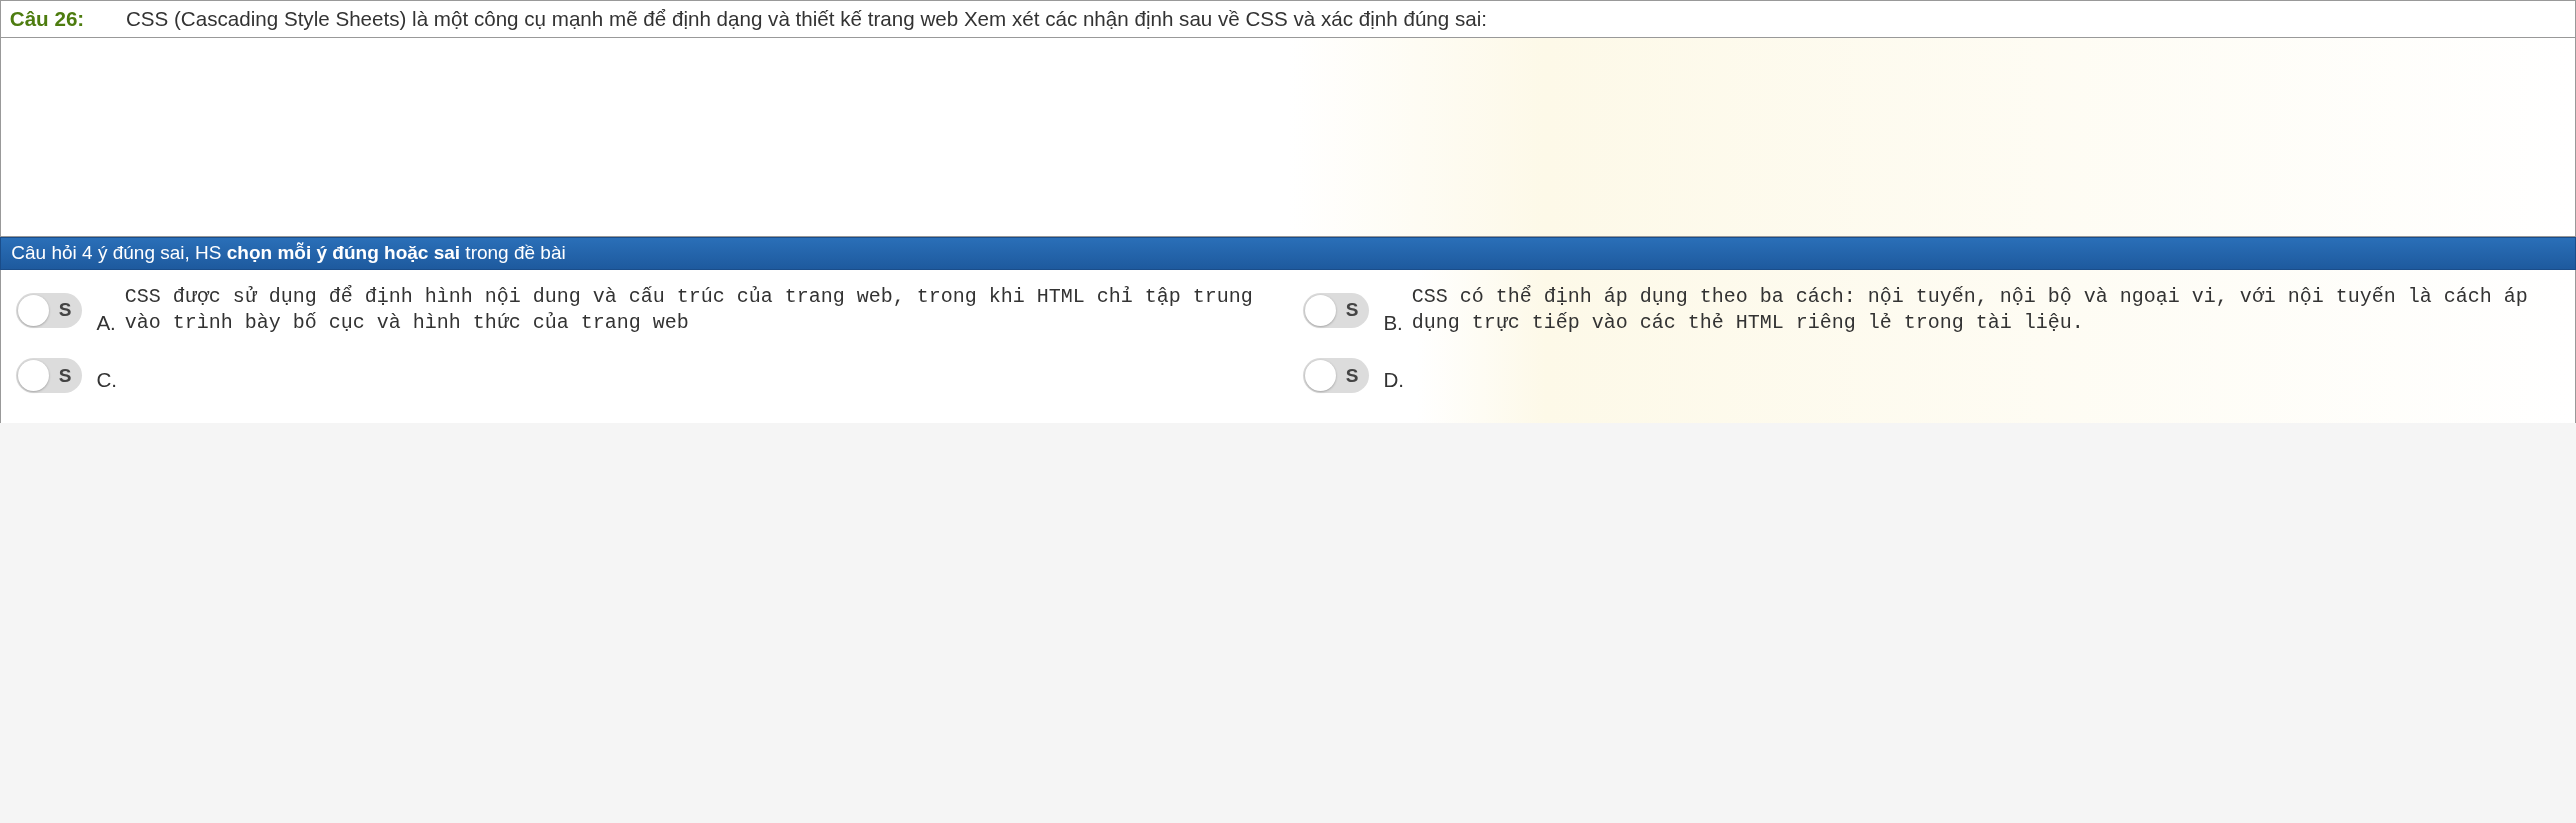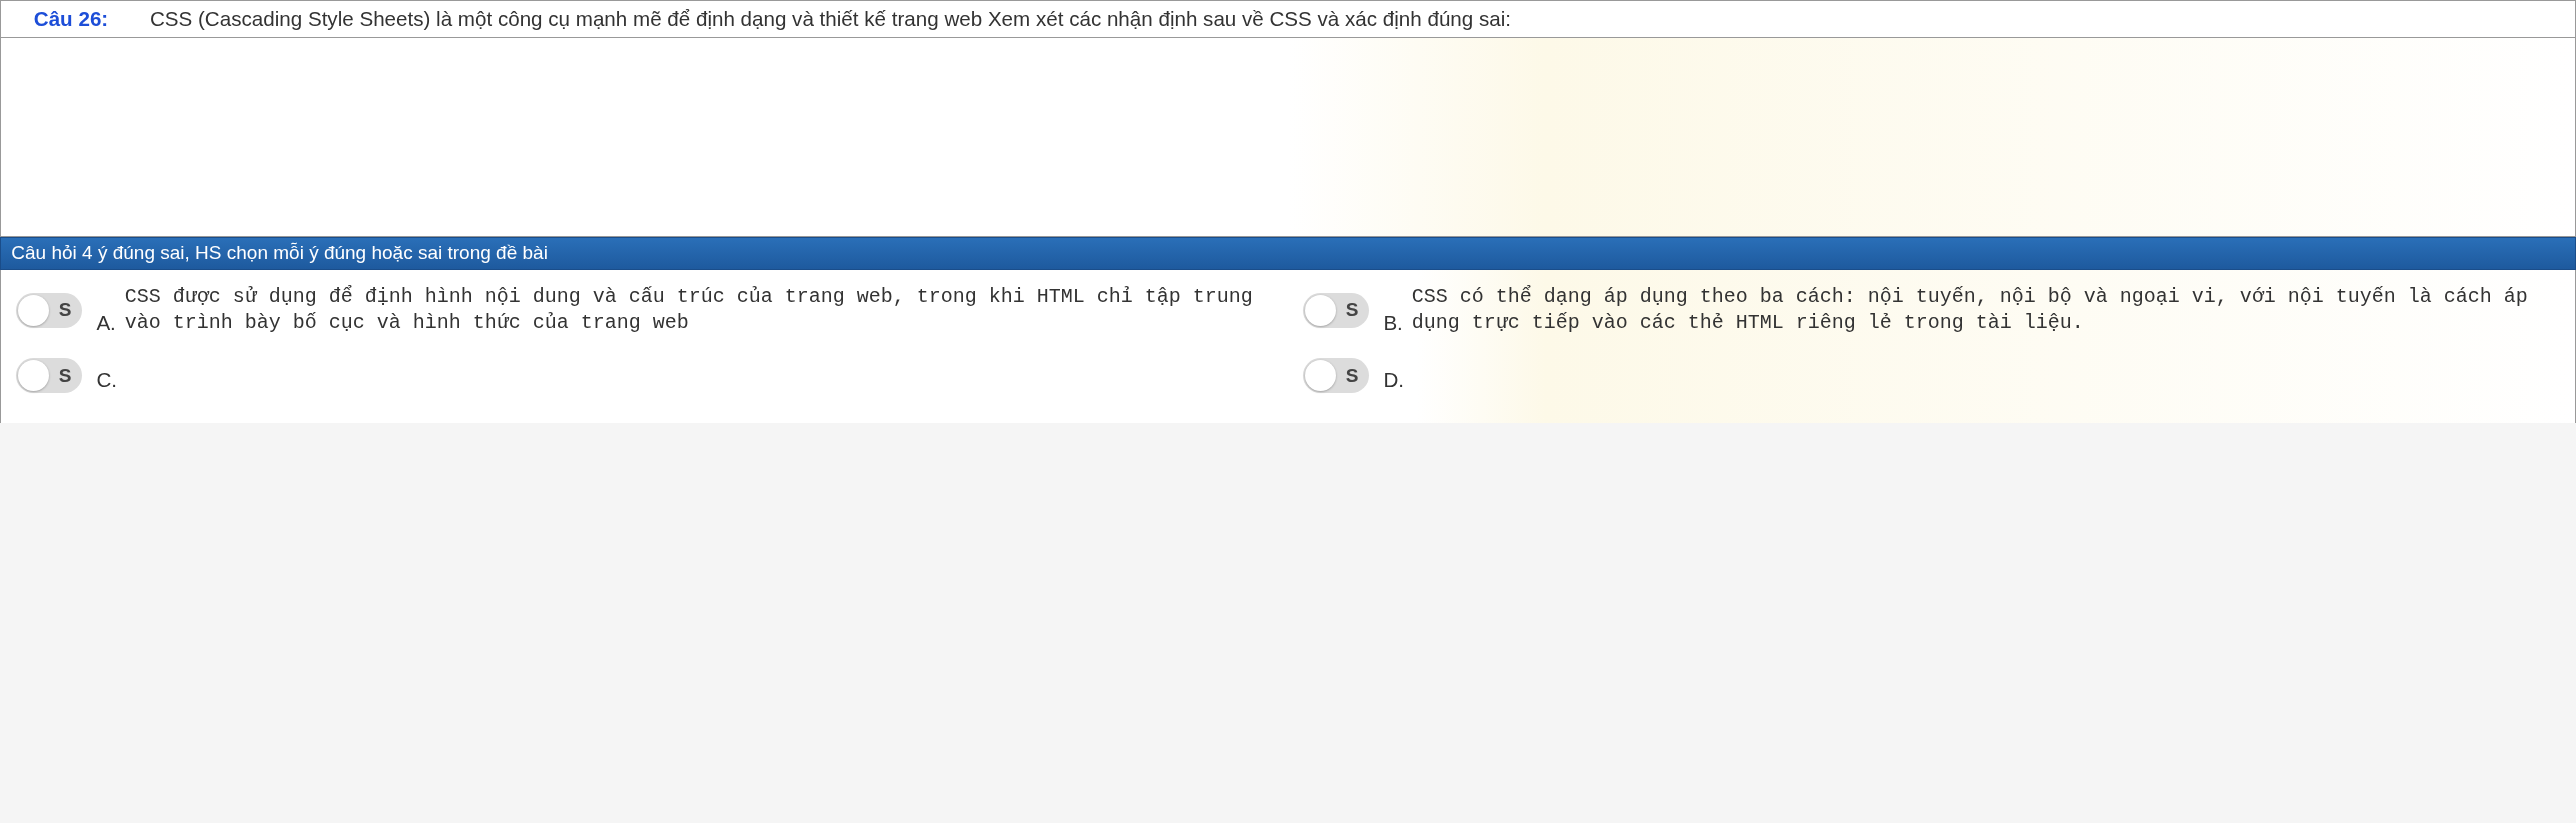--- a/index.html
+++ b/index.html
@@ -12,23 +12,22 @@
       background: #f5f5f5;
       width: 2576px;
     }
     .question-header {
       background: #ffffff;
       padding: 5.9px 8.8px;
       border: 0.7px solid #999;
       font-size: 20.6px;
     }
     .question-number {
-      color: #1d4ed8;
+      color: #4d7c0f;
       font-weight: bold;
-      margin-left: 24px;
     }
     .question-text {
       color: #333;
       margin-left: 36px;
     }
     .spacer-area {
       background: linear-gradient(to right, #ffffff 0%, #ffffff 50%, #fdf9e8 60%, #ffffff 100%);
       height: 199px;
       border-left: 0.7px solid #999;
       border-right: 0.7px solid #999;
@@ -36,21 +35,21 @@
     }
     .instruction-bar {
       background: linear-gradient(to bottom, #2a6fb8 0%, #1e5a9e 100%);
       color: #ffffff;
       padding: 4.4px 10.3px;
       font-size: 19px;
       border: 0.7px solid #1a4d8a;
     }
     .instruction-highlight {
       color: #ffffff;
-      font-weight: normal;
+      font-weight: bold;
       margin-top: 27px;
     }
     .answers-container {
       background: linear-gradient(to right, #ffffff 0%, #ffffff 55%, #fdf9e8 60%, #ffffff 100%);
       padding: 14.7px 0 7.4px 0;
       border-left: 0.7px solid #999;
       border-right: 0.7px solid #999;
     }
     .answers-row {
       display: flex;
@@ -138,21 +137,21 @@
       <span class="answer-text">CSS được sử dụng để định hình nội dung và cấu trúc của trang web, trong khi HTML chỉ tập trung vào trình bày bố cục và hình thức của trang web</span>
     </div>
     <div class="answer-col">
       <div class="toggle-wrap">
         <div class="toggle">
           <div class="toggle-knob"></div>
           <span>S</span>
         </div>
       </div>
       <span class="answer-letter">B.</span>
-      <span class="answer-text">CSS có thể dạng áp dụng theo ba cách: nội tuyến, nội bộ và ngoại vi, với nội tuyến là cách áp dụng trực tiếp vào các thẻ HTML riêng lẻ trong tài liệu.</span>
+      <span class="answer-text">CSS có thể định áp dụng theo ba cách: nội tuyến, nội bộ và ngoại vi, với nội tuyến là cách áp dụng trực tiếp vào các thẻ HTML riêng lẻ trong tài liệu.</span>
     </div>
   </div>
 
   <div class="answers-row">
     <div class="answer-col">
       <div class="toggle-wrap">
         <div class="toggle">
           <div class="toggle-knob"></div>
           <span>S</span>
         </div>

